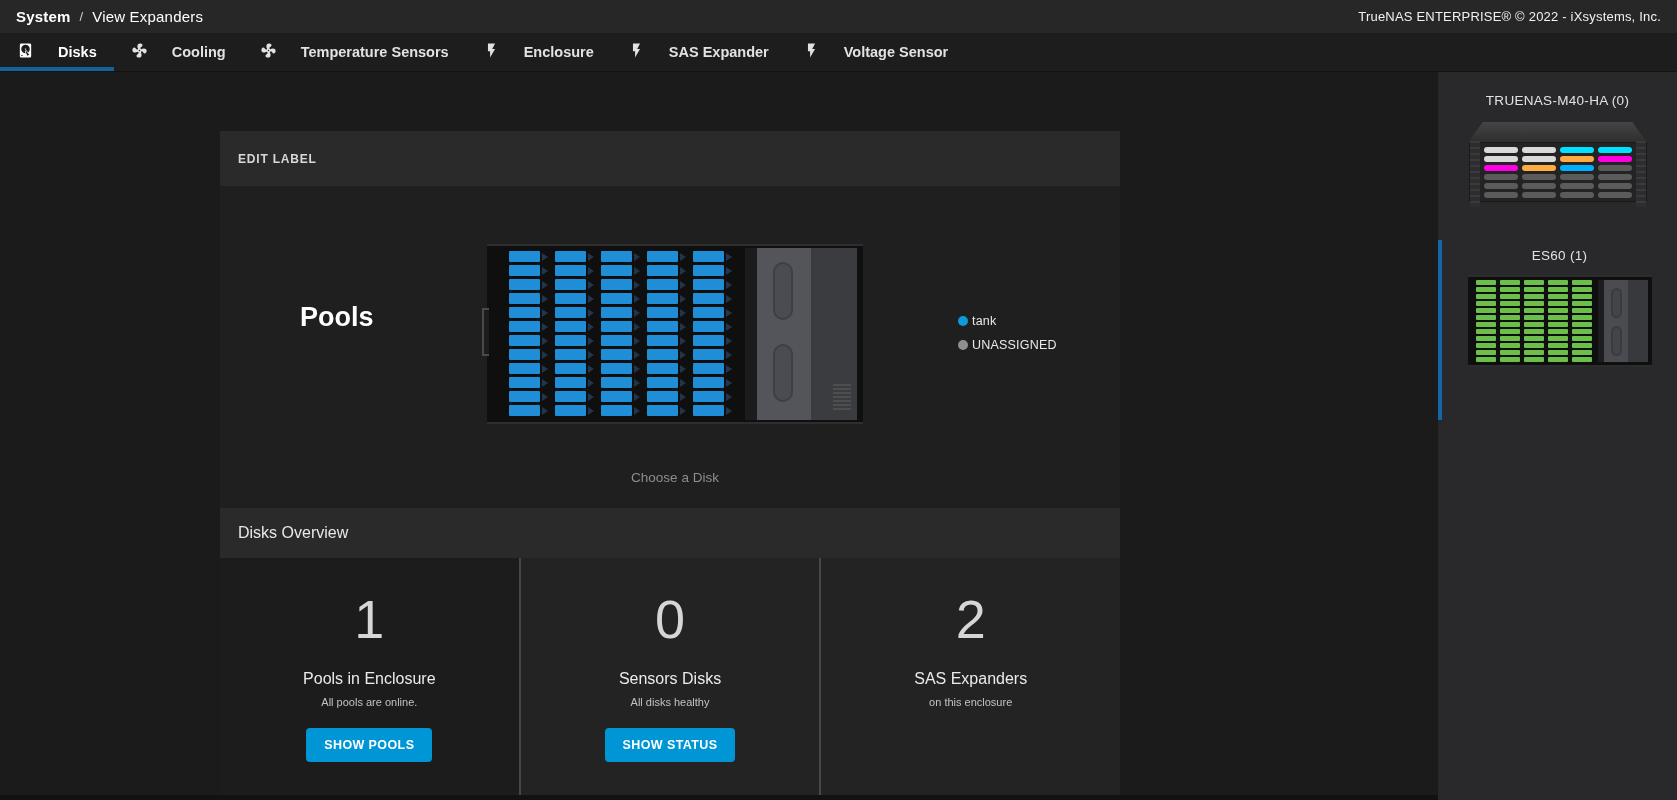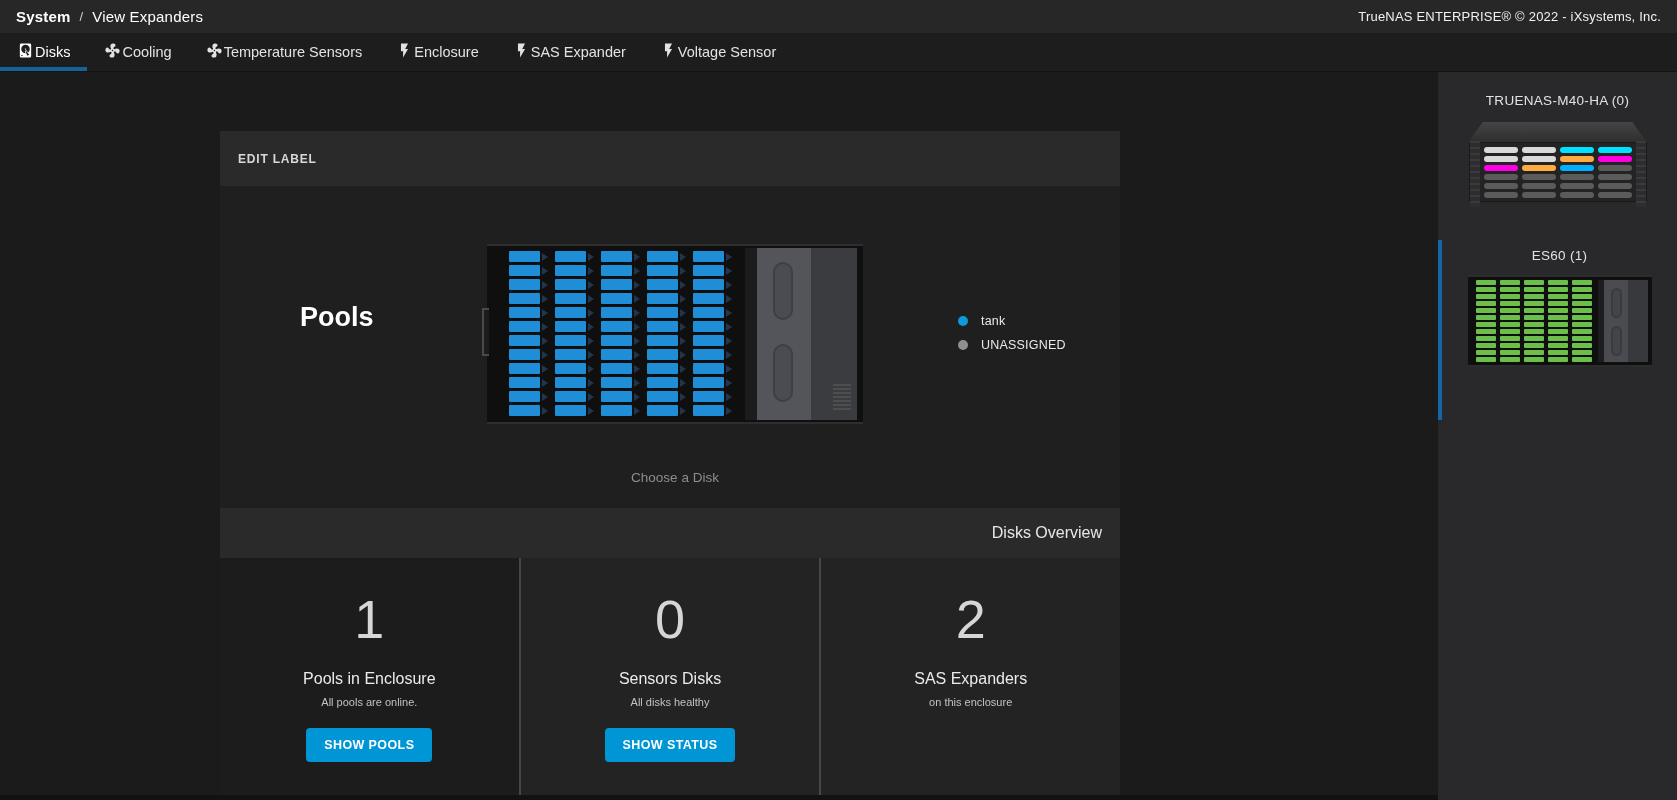--- a/index.html
+++ b/index.html
@@ -12,38 +12,38 @@
             display:flex; align-items:center; justify-content:space-between; padding:0 16px; }
   .breadcrumb { display:flex; align-items:center; gap:9px; }
   .crumb { color:#ffffff; font-size:15px; font-weight:700; letter-spacing:.2px; cursor:pointer; }
   .crumb.current { font-weight:400; cursor:default; }
   .crumb-sep { color:#cfcfcf; font-size:13px; }
   .brand { color:#f1f1f1; font-size:13px; letter-spacing:.2px; }
 
   
   .tabbar { position:absolute; top:33px; left:0; width:100%; height:39px; background:#1d1d1d;
             display:flex; align-items:stretch; border-bottom:1px solid #141414; }
-  .tab { position:relative; display:flex; align-items:center; gap:1px; padding:0 17px;
-         color:#e2e2e2; font-size:14.5px; font-weight:400; cursor:pointer;justify-content:flex-end; }
+  .tab { position:relative; display:flex; align-items:center; gap:24px; padding:0 17px;
+         color:#e2e2e2; font-size:14.5px; font-weight:700; cursor:pointer;justify-content:flex-end; }
   .tab svg { width:17px; height:17px; fill:#e2e2e2; }
   .tab.active { color:#ffffff; }
   .tab.active svg { fill:#ffffff; }
   .tab.active::after { content:''; position:absolute; left:0; right:0; bottom:0; height:4px; background:var(--tab-underline,#16639b); }
 
   
   .content { position:absolute; top:72px; left:0; width:1677px; bottom:0; }
   .content::after { content:''; position:absolute; left:0; top:723px; width:1438px; height:5px; background:#121212; }
 
   .main-panel { position:absolute; left:220px; top:59px; width:900px; }
   .panel-header { height:55px; background:#2a2a2a; display:flex; align-items:center;
                   justify-content:space-between; padding:0 18px; }
   .panel-header h2 { color:#ededed; font-size:17px; font-weight:500; letter-spacing:.2px; }
   .edit-label { background:none; border:none; color:#d8d8d8; font-family:inherit; font-size:12px;
                 font-weight:700; letter-spacing:.8px; margin-right:14px; cursor:pointer; }
-  .panel-header.small { height:50px;justify-content:flex-end; }
+  .panel-header.small { height:50px; }
   .panel-header.small h3 { color:#e8e8e8; font-size:16px; font-weight:500; }
 
   
   .viz { position:relative; height:322px; background:#1f1f1f; }
   .pools-heading { position:absolute; left:80px; top:116px; color:#ffffff; font-size:27px; font-weight:700; }
 
   .enclosure { position:absolute; left:267px; top:58px; width:376px; height:180px; background:#0f0f0f;
                border-top:2px solid #2e2e2e; border-bottom:2px solid #2e2e2e; }
   .encl-handle { position:absolute; left:-5px; top:62px; width:7px; height:48px;
                  border:2px solid #4a4a4a; border-right:none; background:#1c1c1c; }
@@ -56,21 +56,21 @@
   .io-strip { width:12px; background:#1c1c1e; }
   .io-mid { width:54px; background:#54555b; position:relative; }
   .io-slot { position:absolute; left:16px; width:20px; height:58px; border-radius:10px;
              border:2px solid #3e3f44; background:#4b4c52; }
   .io-slot.s1 { top:14px; } .io-slot.s2 { top:96px; }
   .io-right { flex:1; background:#3b3c40; position:relative; }
   .io-text { position:absolute; right:6px; bottom:10px; width:18px; height:26px;
              background:repeating-linear-gradient(#5c5c5c 0 2px, transparent 2px 4px); opacity:.55; }
 
   .legend { position:absolute; left:738px; top:128px; display:flex; flex-direction:column; gap:10px; }
-  .legend-row { display:flex; align-items:center; gap:13px; cursor:pointer; }
+  .legend-row { display:flex; align-items:center; gap:4px; cursor:pointer; }
   .legend-dot { width:10px; height:10px; border-radius:50%; display:block; }
   .legend-label { color:#e9e9e9; font-size:12.5px; font-weight:500; letter-spacing:.2px; }
 
   .choose-disk { position:absolute; left:267px; top:284px; width:376px; text-align:center;
                  color:#8d8d8d; font-size:13.5px; }
 
   
   .cards-row { display:flex; height:237px; }
   .stat-card { width:299px; background:#232323; display:flex; flex-direction:column; align-items:center; padding-top:34px; }
   .stat-card.first { background:#1c1c1c; }

